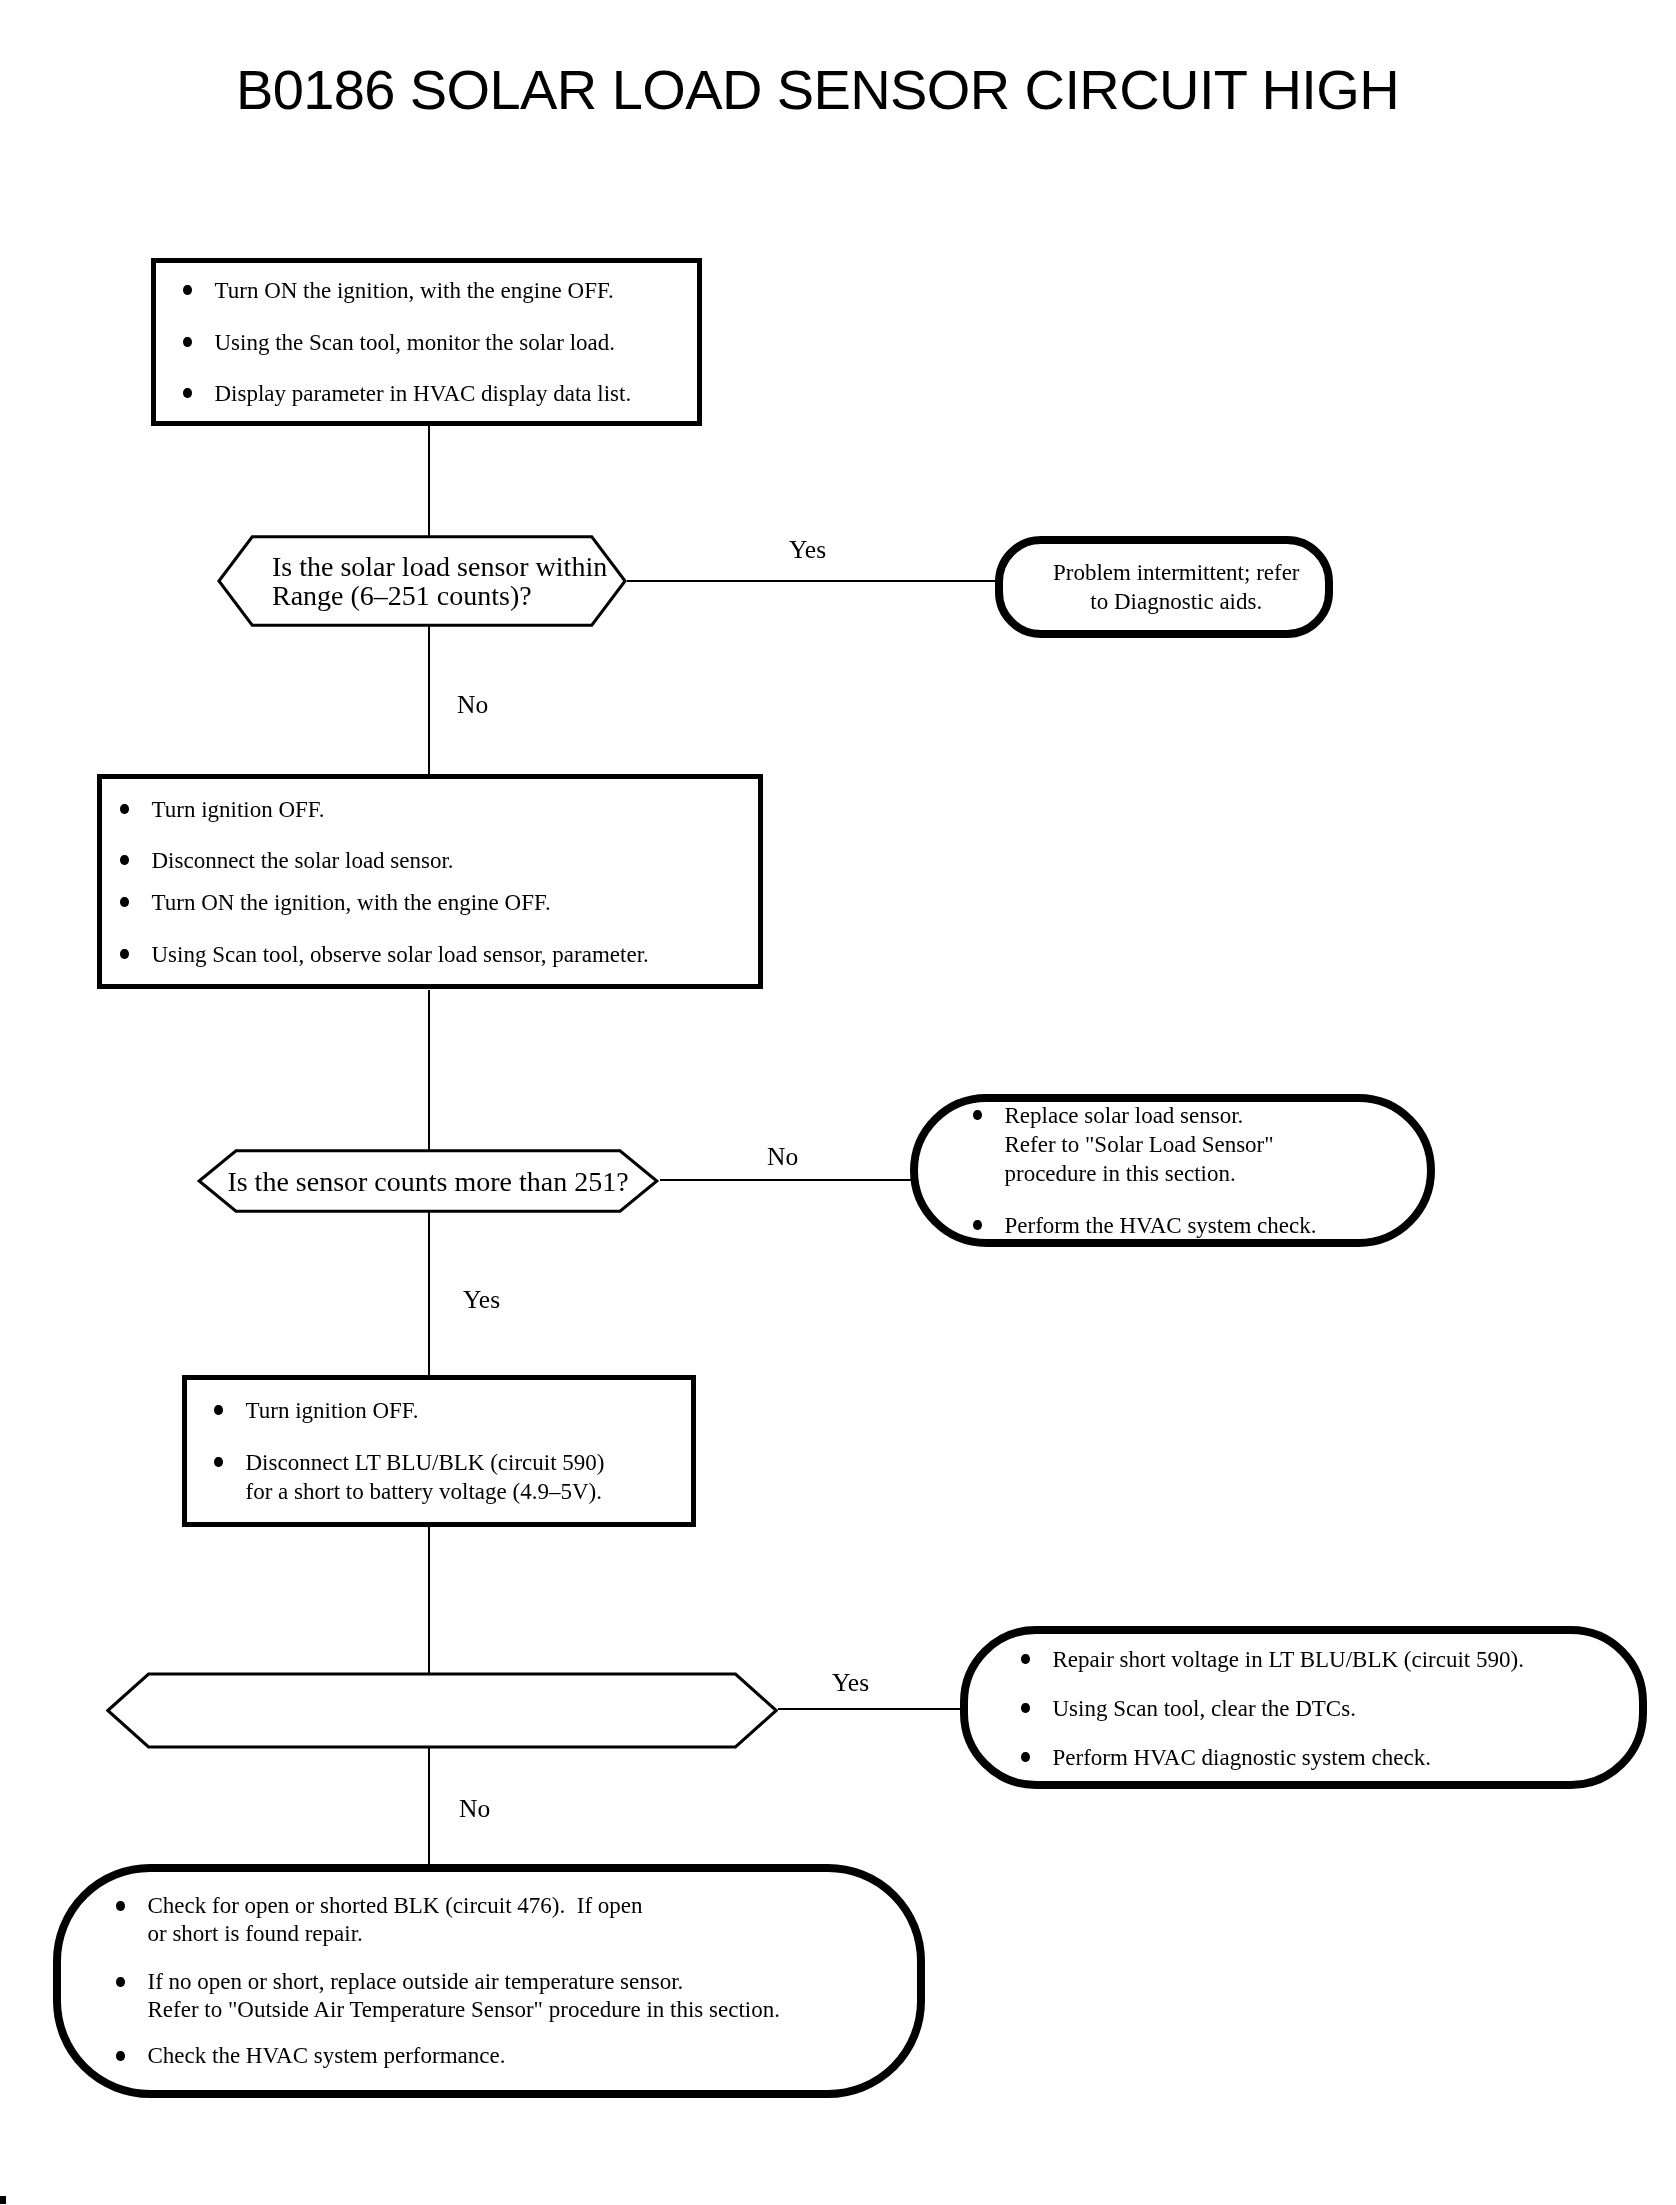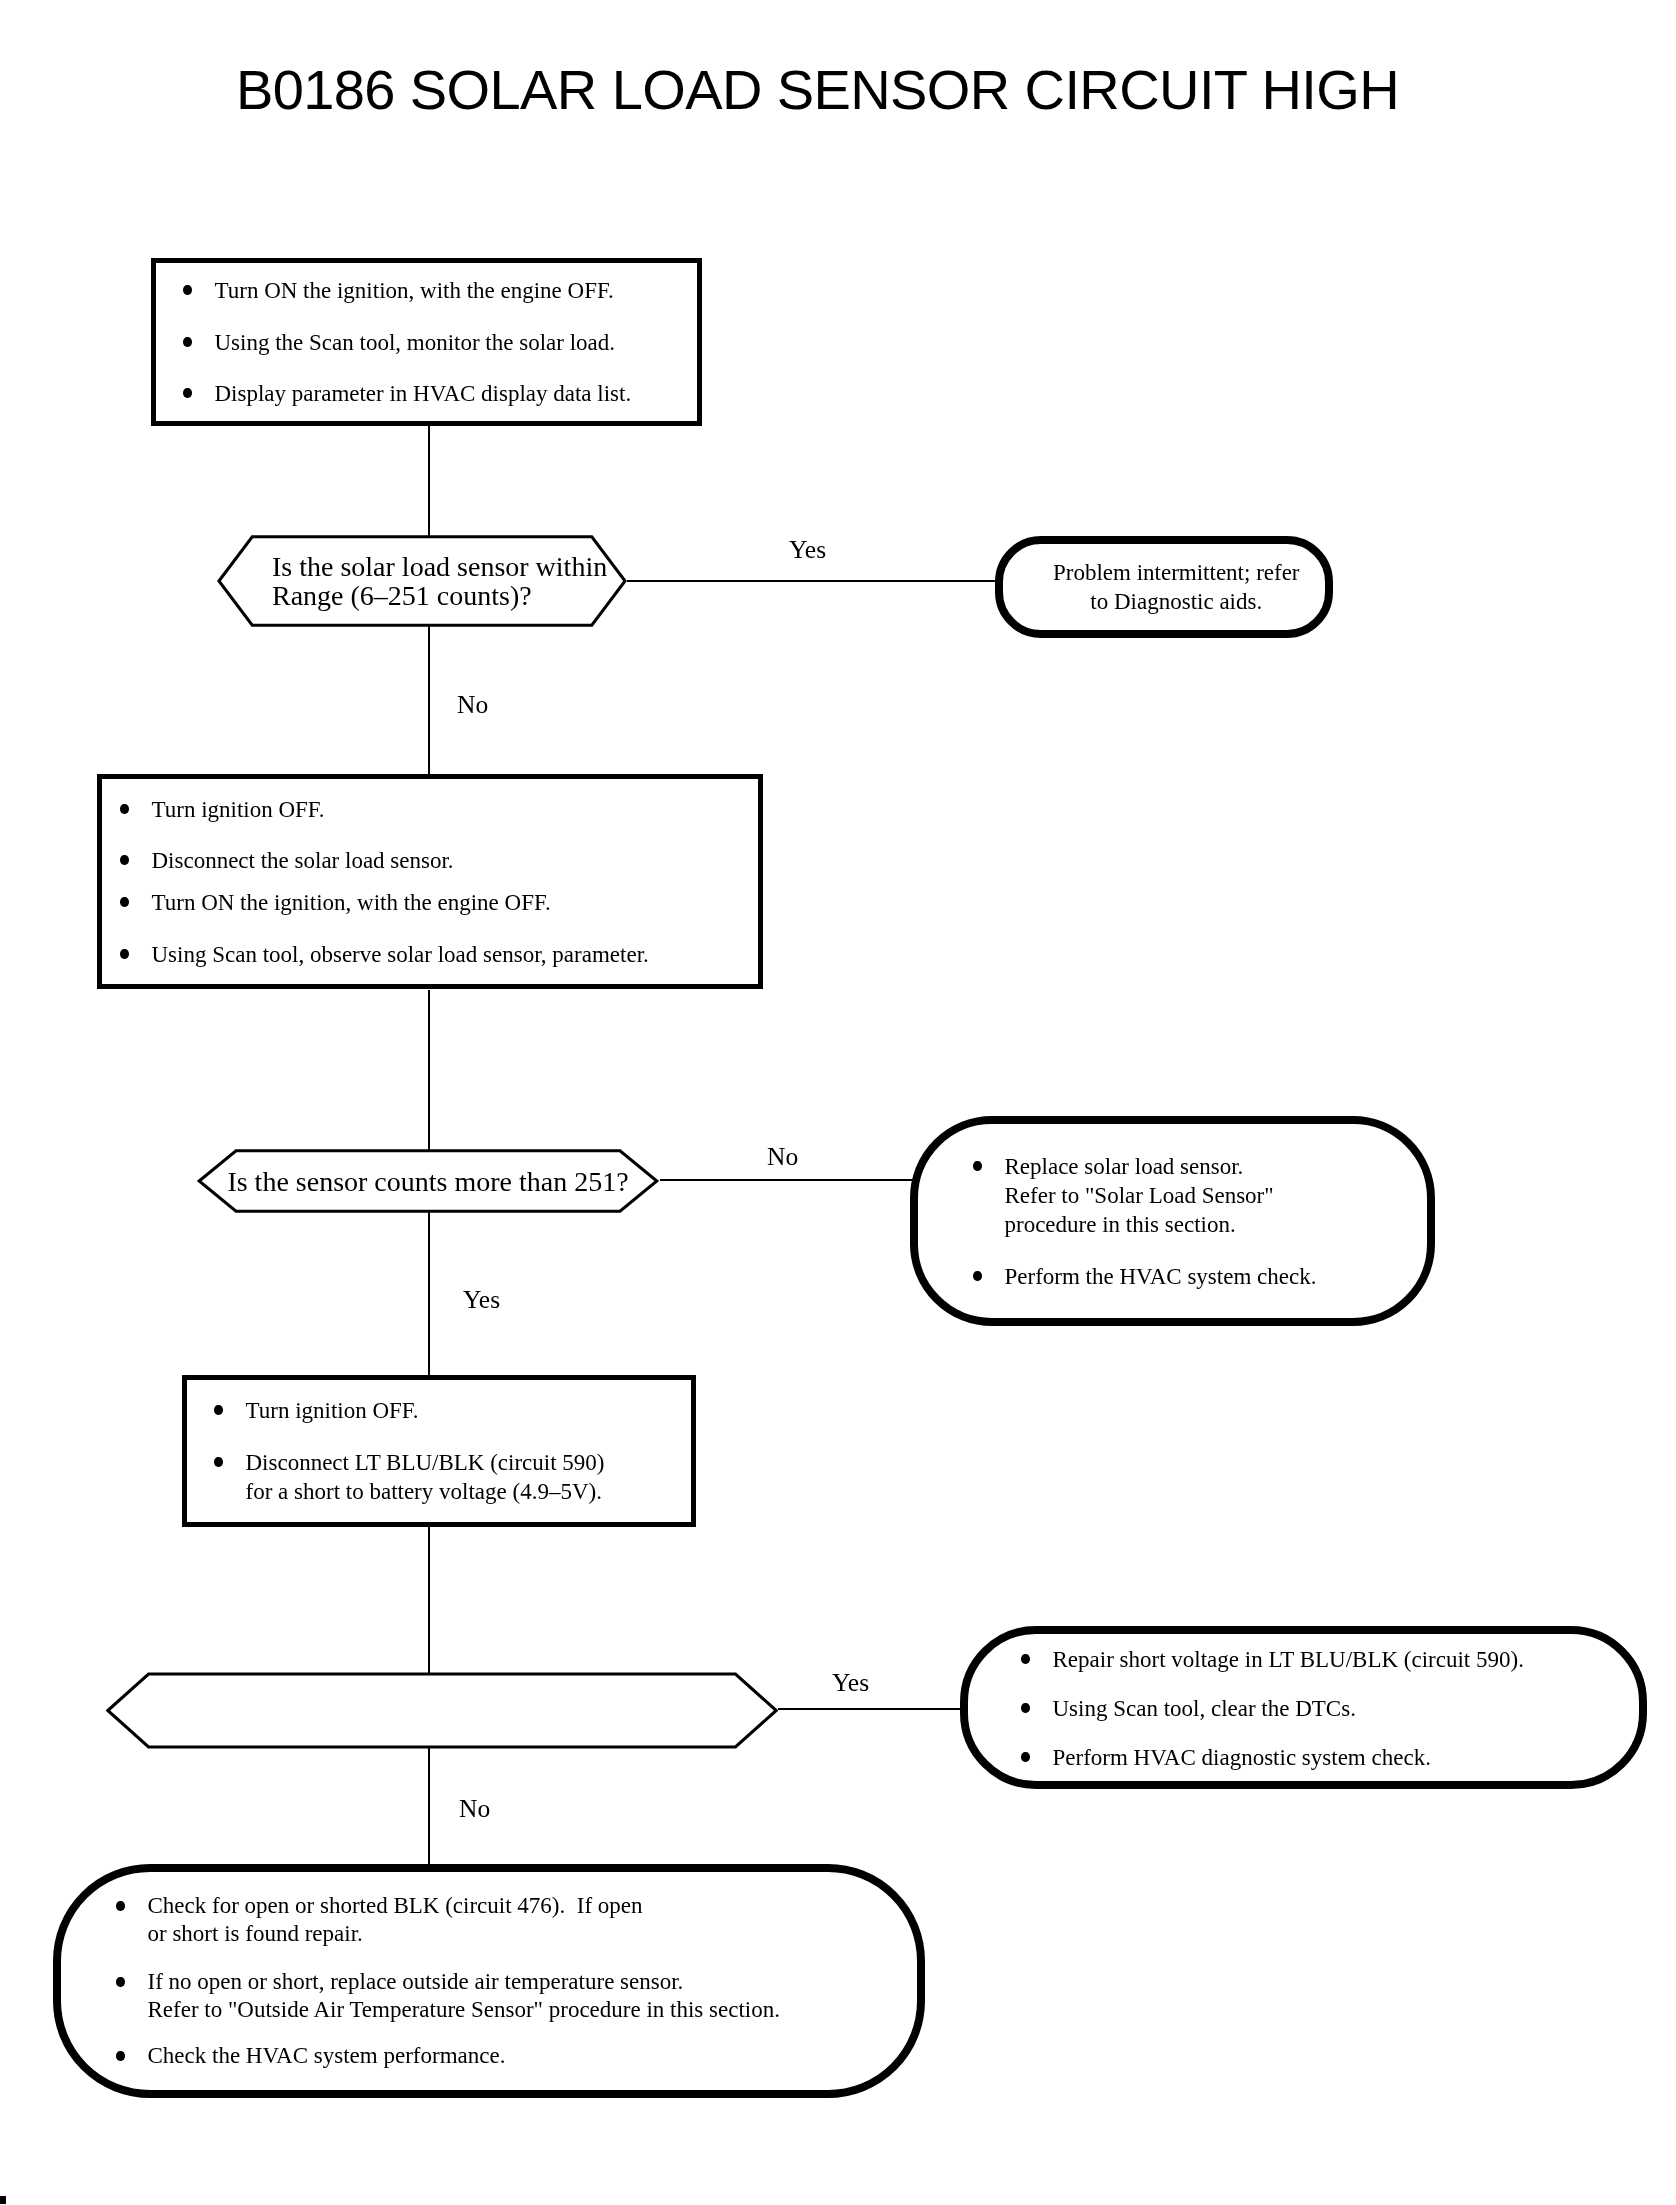--- a/index.html
+++ b/index.html
@@ -159,21 +159,21 @@
     </ul>
   </div>
 
   <div class="hexwrap" style="left:196px;top:1149px;width:464px;height:64px;">
     <svg width="464" height="64" viewBox="0 0 764 106">
       <polygon points="3,53 64,3 700,3 761,53 700,103 64,103" fill="#ffffff" stroke="#000000" stroke-width="5"></polygon>
     </svg>
     <div class="qtext" style="left:0;width:100%;text-align:center;">Is the sensor counts more than 251?</div>
   </div>
 
-  <div class="stadium center-col" style="left:910px;top:1094px;width:525px;height:210px;border-radius:82px;padding:0 18px 0 55px;margin-top:22px;">
+  <div class="stadium center-col" style="left:910px;top:1094px;width:525px;height:153px;border-radius:82px;padding:0 18px 0 55px;">
     <ul class="bullets">
       <li class="bi" style="margin-bottom:23px;">
           <span class="dot"></span>
           <span class="bt">Replace solar load sensor.
 Refer to "Solar Load Sensor"
 procedure in this section.</span>
         </li>
       <li class="bi">
           <span class="dot"></span>
           <span class="bt">Perform the HVAC system check.</span>

